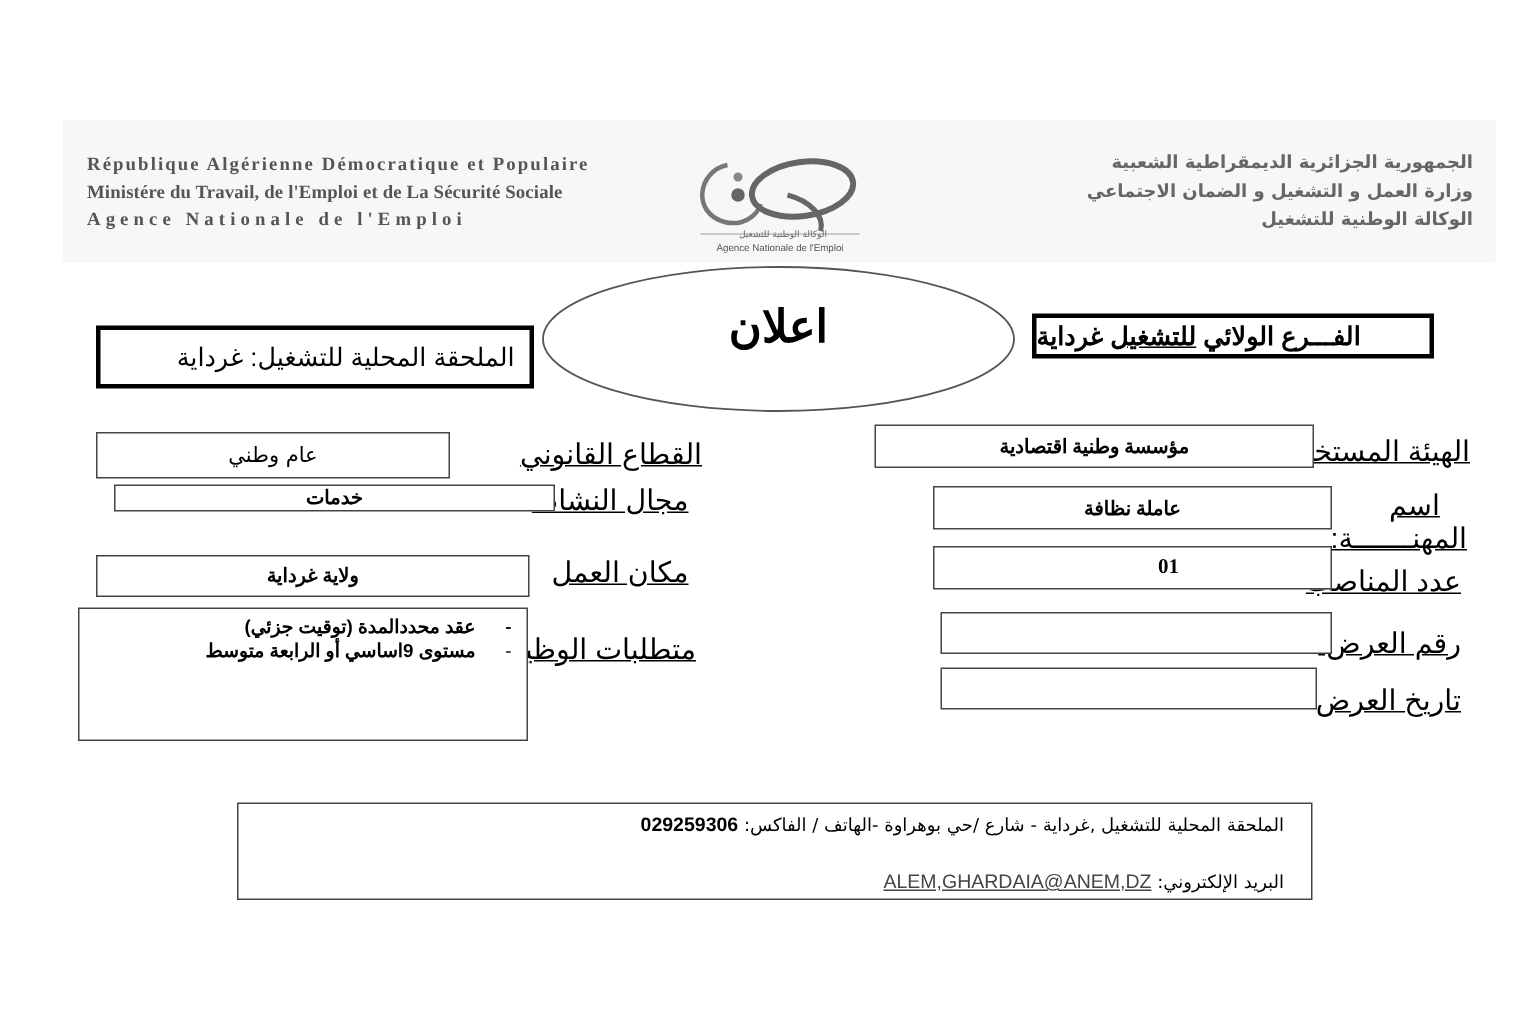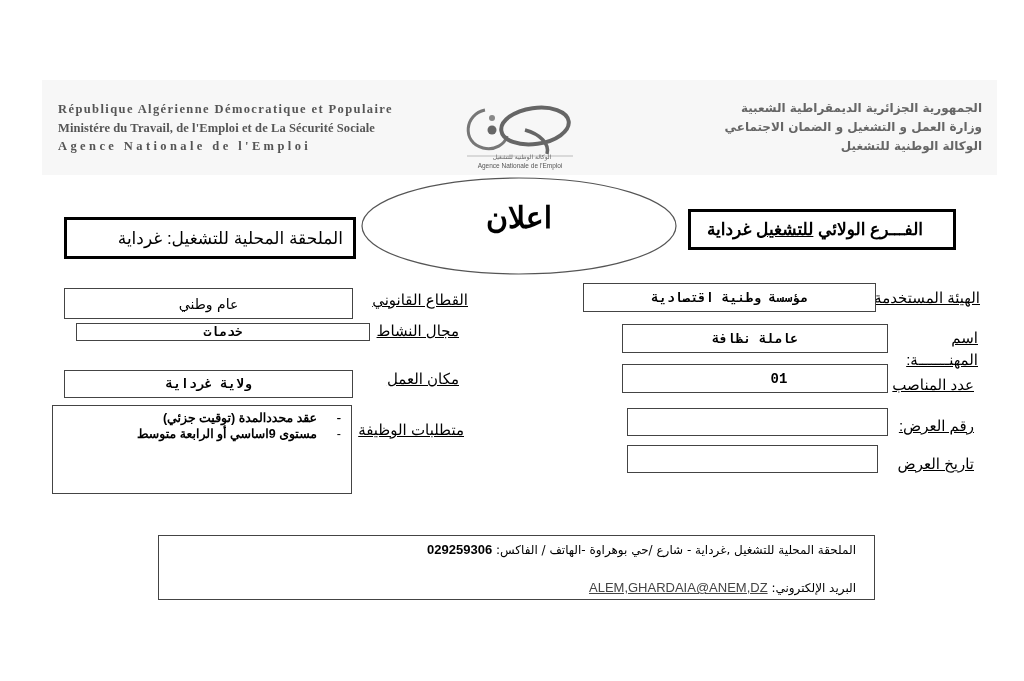--- a/index.html
+++ b/index.html
@@ -14,26 +14,26 @@
   .ar-line { right:42px; direction:rtl; text-align:right; font-family:"DejaVu Sans", sans-serif; font-weight:bold; color:#666; font-size:12px; white-space:nowrap; }
   .ar1 { top:101px; letter-spacing:2px; }
   .ar2 { top:120px; letter-spacing:1.2px; }
   .ar3 { top:139px; letter-spacing:6px; }
   .logo { left:455px; top:92px; width:130px; height:82px; }
   .logo-ar { left:462px; top:153px; width:120px; text-align:center; font-size:6px; color:#666; direction:rtl; }
   .logo-fr { left:455px; top:162px; width:130px; text-align:center; font-size:6.5px; color:#555; font-family:"Liberation Sans", sans-serif; }
   .box { border:1px solid #444; background:#fff; box-sizing:border-box; display:flex; align-items:center; justify-content:center; direction:rtl; }
   .thick { border:3px solid #000; }
   .title-left { left:64px; top:217px; width:292px; height:42px; justify-content:flex-start; padding-right:10px; font-size:17px; font-family:"Liberation Sans", sans-serif;padding-left:36px; }
-  .title-right { left:688px; top:209px; width:268px; height:41px; justify-content:center; padding-right:14px; font-size:17px; font-weight:bold; font-family:"Liberation Sans", sans-serif; }
+  .title-right { left:688px; top:209px; width:268px; height:30px; justify-content:flex-end; padding-right:14px; font-size:17px; font-weight:bold; font-family:"Liberation Sans", sans-serif; }
   .title-right u { text-decoration:underline; }
   .ellipse { left:360px; top:176px; width:318px; height:100px; }
   .ellipse-text { left:360px; top:200px; width:318px; text-align:center; font-size:30px; font-weight:bold; direction:rtl; font-family:"Liberation Sans", sans-serif; }
-  .label { direction:rtl; text-align:right; font-size:15px; text-decoration:underline; white-space:nowrap; font-family:"Liberation Sans", sans-serif; }
-  .val { font-size:13px; font-weight:bold; font-family:Liberation Mono, monospace; }
+  .label { direction:rtl; text-align:center; font-size:19px; text-decoration:underline; white-space:nowrap; font-family:"Liberation Sans", sans-serif; }
+  .val { font-size:13px; font-weight:bold; font-family:Liberation Serif, serif; }
   .val-normal { font-size:14px; font-weight:normal; }
   .req-box { left:52px; top:405px; width:300px; height:89px; align-items:flex-start; justify-content:flex-start; padding:4px 8px 0 6px; }
   .req-list { list-style:none; margin:0; padding:0; direction:rtl; font-size:12.5px; font-weight:bold; line-height:16px; font-family:"Liberation Sans", sans-serif; }
   .req-list li { position:relative; padding-right:26px; }
   .req-list li .dash { position:absolute; right:2px; top:0; font-weight:normal; }
   .footer-box { left:158px; top:535px; width:717px; height:65px; border:1px solid #444; box-sizing:border-box; direction:rtl; }
   .footer-line { position:absolute; right:168px; font-size:12px; direction:rtl; white-space:nowrap; font-family:"DejaVu Sans", sans-serif; }
   .footer-line .bold { font-weight:bold; font-family:"Liberation Sans", sans-serif; font-size:13px; }
   .email { color:#444; text-decoration:underline; font-family:"Liberation Sans", sans-serif; font-size:13px; }
 </style>
@@ -67,21 +67,21 @@
 <svg class="abs ellipse" viewBox="0 0 318 100">
   <ellipse cx="159" cy="50" rx="157" ry="48" fill="none" stroke="#555" stroke-width="1.2"></ellipse>
 </svg>
 <div class="abs ellipse-text">اعلان</div>
 
 <div class="abs box thick title-right">
   <span><span>الفـــرع الولائي </span><u>للتشغيل</u><span> غرداية</span></span>
 </div>
 
 <div class="abs label" style="right:556px; top:291px;">القطاع القانوني</div>
-<div class="abs box" style="left:64px; top:288px; width:289px; height:31px;">
+<div class="abs box" style="left:64px; top:288px; width:236px; height:31px;">
   <span class="val-normal">عام وطني</span>
 </div>
 
 <div class="abs label" style="right:565px; top:322px;">مجال النشاط</div>
 <div class="abs box" style="left:76px; top:323px; width:294px; height:18px;">
   <span class="val">خدمات</span>
 </div>
 
 <div class="abs label" style="right:565px; top:370px;">مكان العمل</div>
 <div class="abs box" style="left:64px; top:370px; width:289px; height:28px;">

